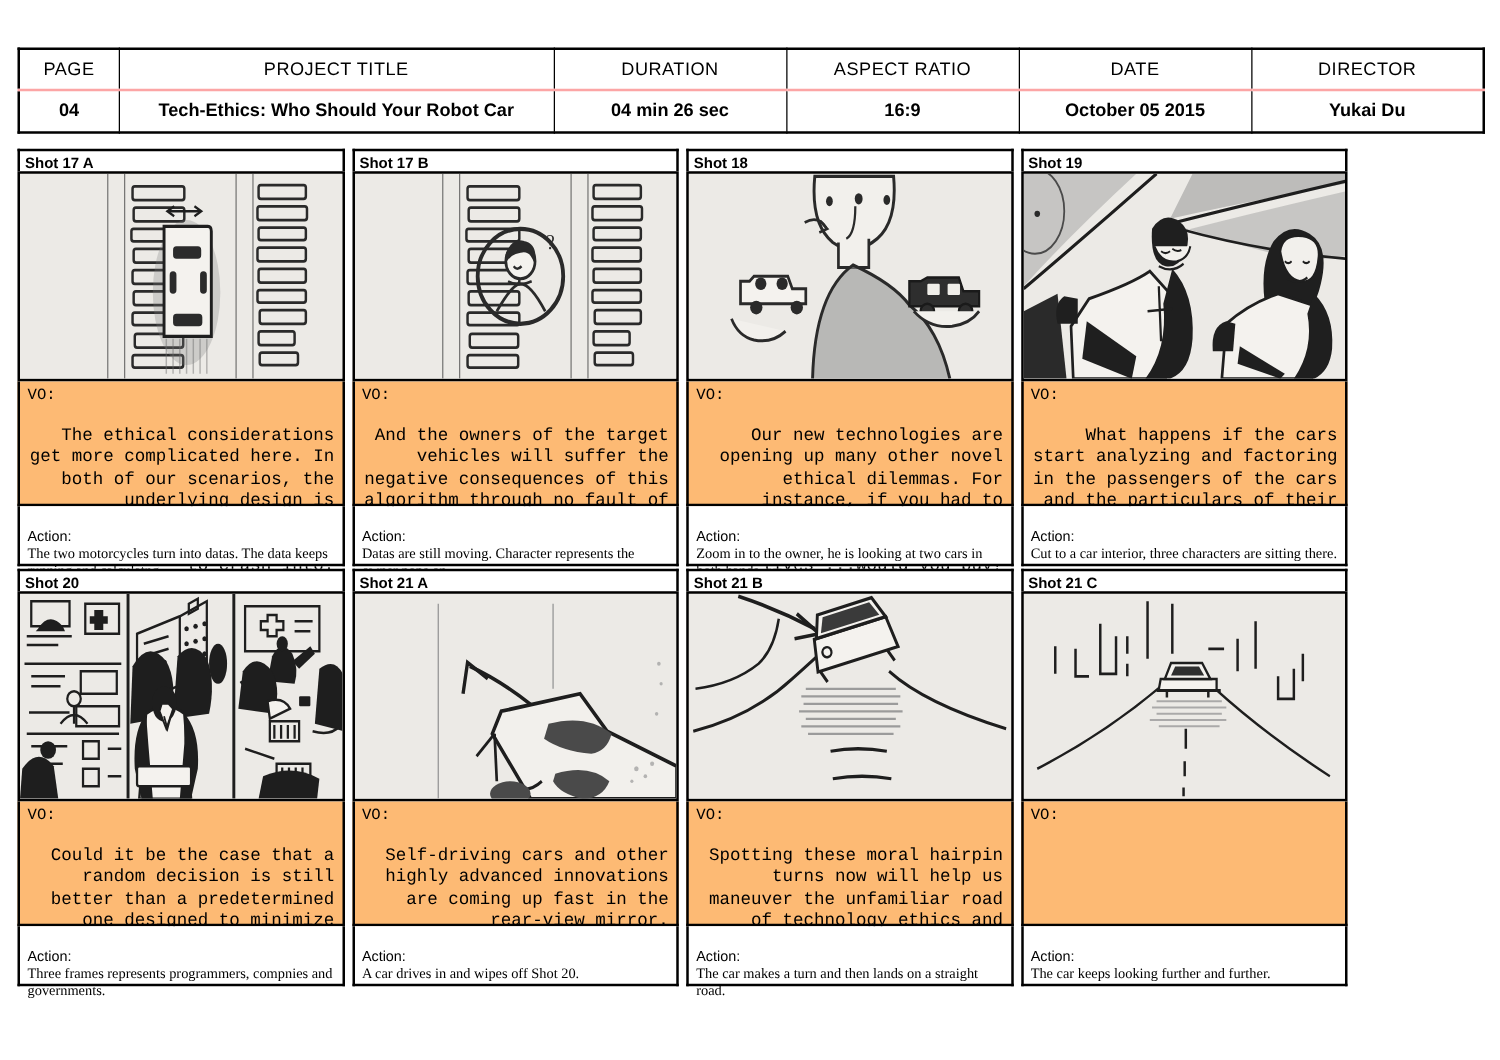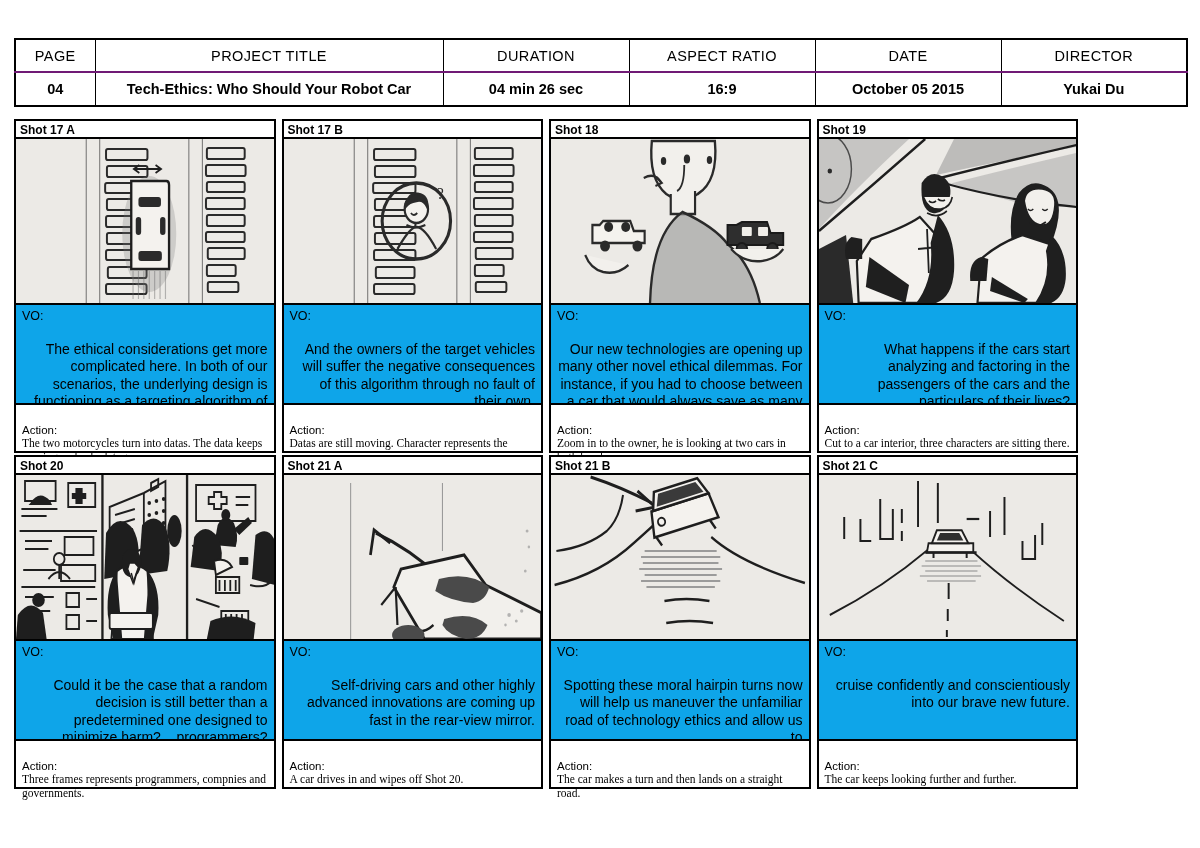--- a/index.html
+++ b/index.html
@@ -40,21 +40,21 @@
   .header-table tr.labels td {
     height: 31px;
     font-size: 14.5px;
     font-weight: normal;
     letter-spacing: 0.4px;
   }
   .header-table tr.values td {
     height: 32px;
     font-size: 14.5px;
     font-weight: bold;
-    border-top: 2px solid #701a75;
+    border-top: 2px solid #fca5a5;
   }
   .col-page    { width: 80px; }
   .col-title   { width: 348px; }
   .col-dur     { width: 186px; }
   .col-aspect  { width: 186px; }
   .col-date    { width: 186px; }
   .col-dir     { width: 186px; }
 
   
   .board {
@@ -91,24 +91,25 @@
     box-sizing: border-box;
     position: relative;
     overflow: hidden;
     background: #eceae6;
   }
   .frame svg { display: block; width: 100%; height: 100%; }
 
   .vo-box {
     border: 2px solid #000;
     border-top: none;
-    background: #0ea5e9;
+    background: #fdba74;
     box-sizing: border-box;
     height: 100px;
     padding: 4px 6px 2px 6px;
+    font-family: Liberation Mono, monospace;
   }
   .vo-label {
     font-size: 12.5px;
     line-height: 15px;
   }
   .vo-text {
     font-size: 14px;
     line-height: 17.4px;
     margin-top: 17px;
     text-align: right;
@@ -648,21 +649,20 @@
             </g>
             <g stroke="#1e1e1e" stroke-width="2.2" fill="none">
               <line x1="144" y1="108" x2="144" y2="124"></line>
               <line x1="143" y1="134" x2="143" y2="146"></line>
               <line x1="142" y1="155" x2="142" y2="162"></line>
             </g>
           </svg>
         </div>
         <div class="vo-box">
           <div class="vo-label">VO:</div>
-          <div class="vo-text">cruise confidently and conscientiously into our brave new future.</div>
         </div>
         <div class="action-box">
           <div class="action-label">Action:</div>
           <div class="action-text">The car keeps looking further and further.</div>
         </div>
       </div>
 
     </div>
   </div>
 </div>

